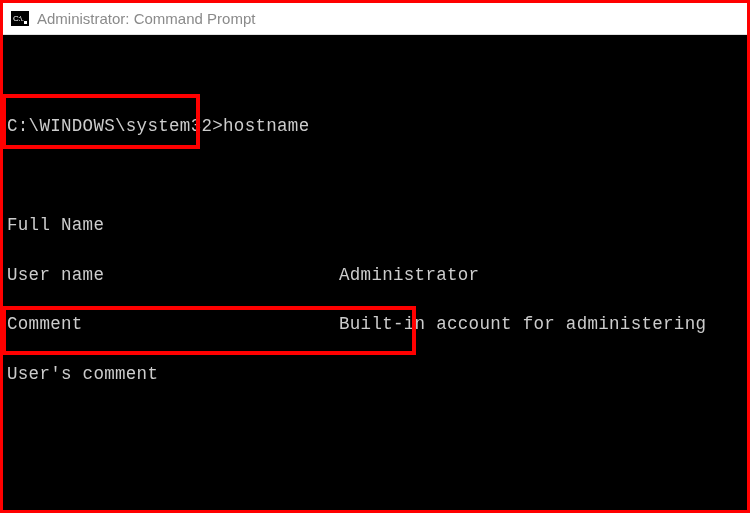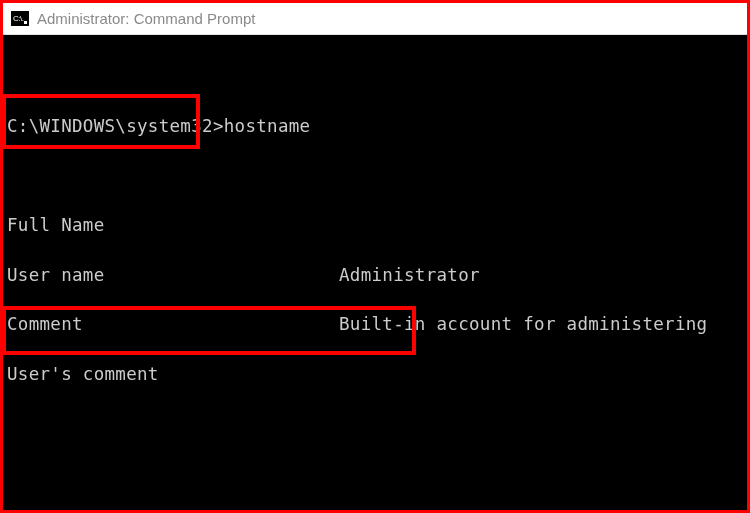--- a/index.html
+++ b/index.html
@@ -69,20 +69,21 @@
       position: relative;
       letter-spacing: 0.3px;
       font-family: Consolas, monospace;
       overflow: hidden;
     }
     .line {
       white-space: pre;
     }
     .pad {
       padding-left: 4px;
+      font-family: Liberation Mono, monospace;
     }
     .highlight-box {
       position: absolute;
       border: 4px solid #ff0000;
       pointer-events: none;
     }
     .highlight-1 {
       left: -1px;
       top: 59px;
       width: 198px;

